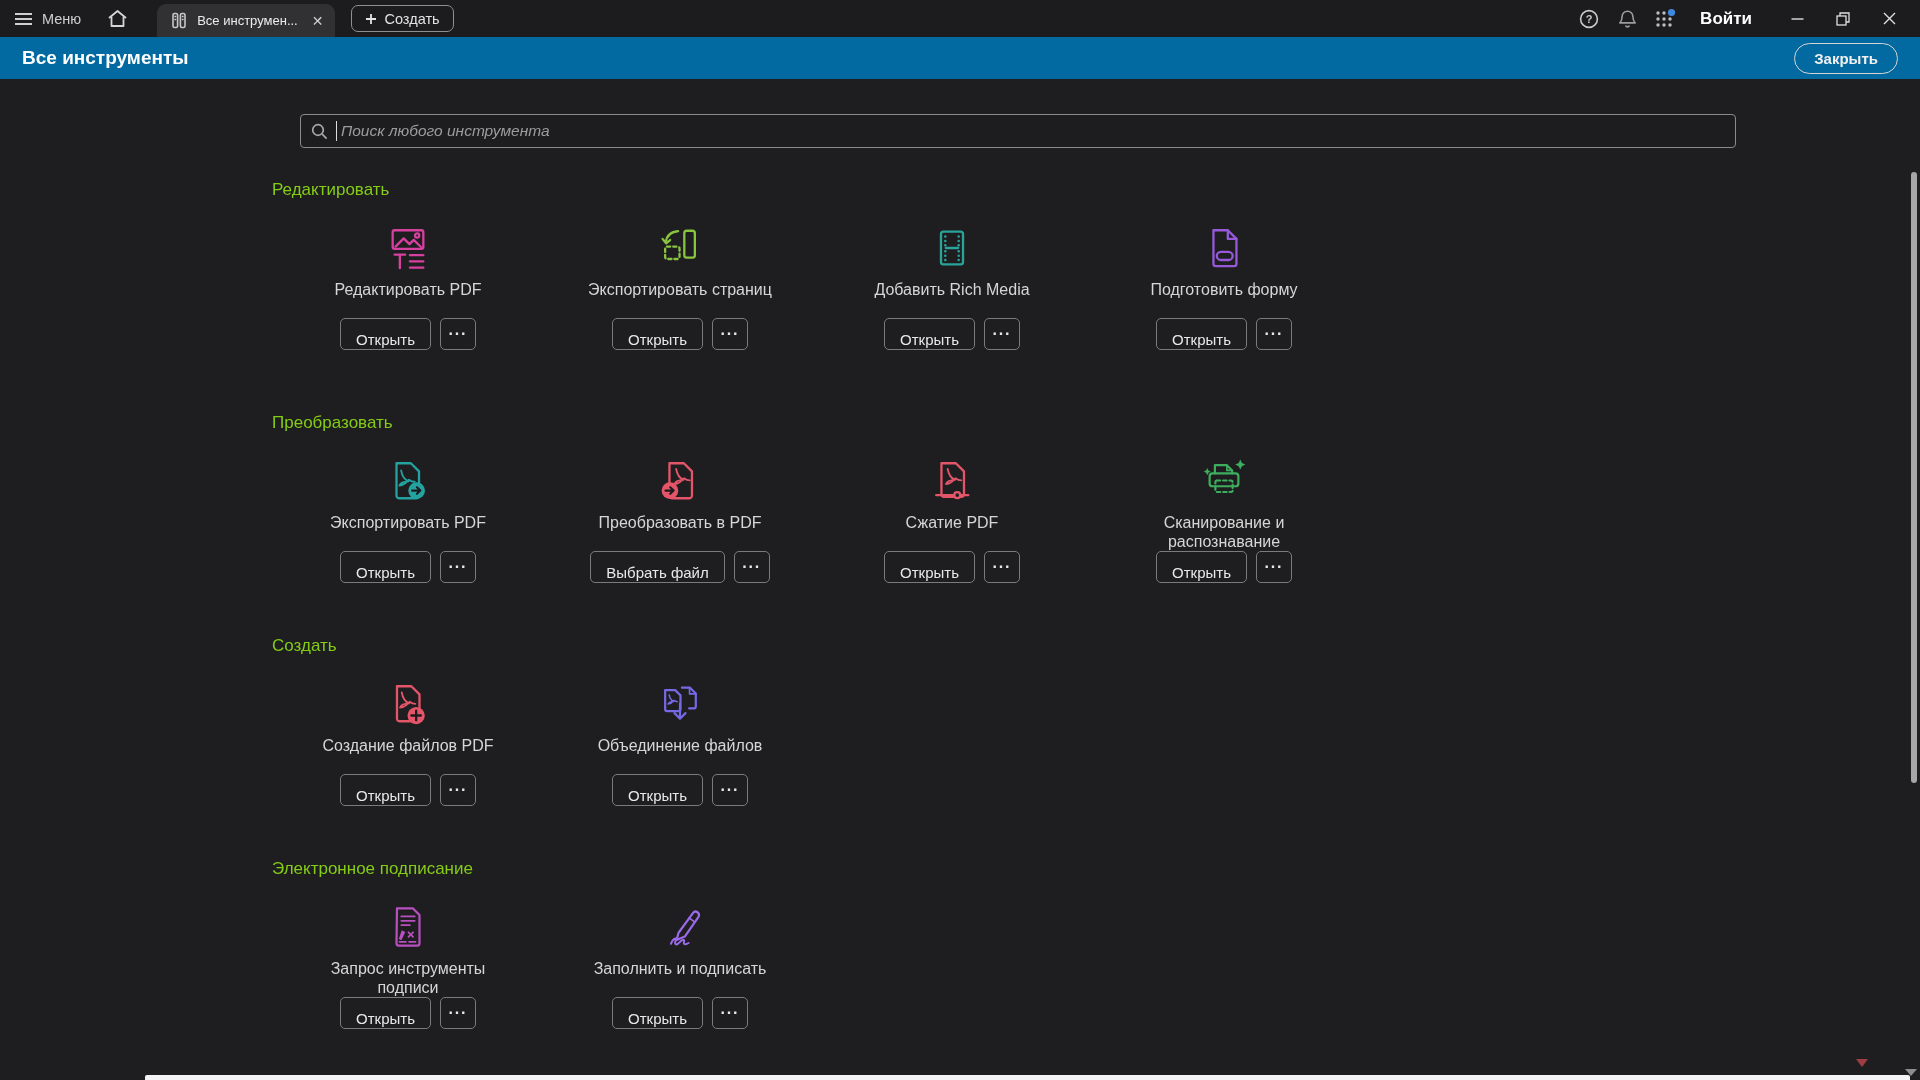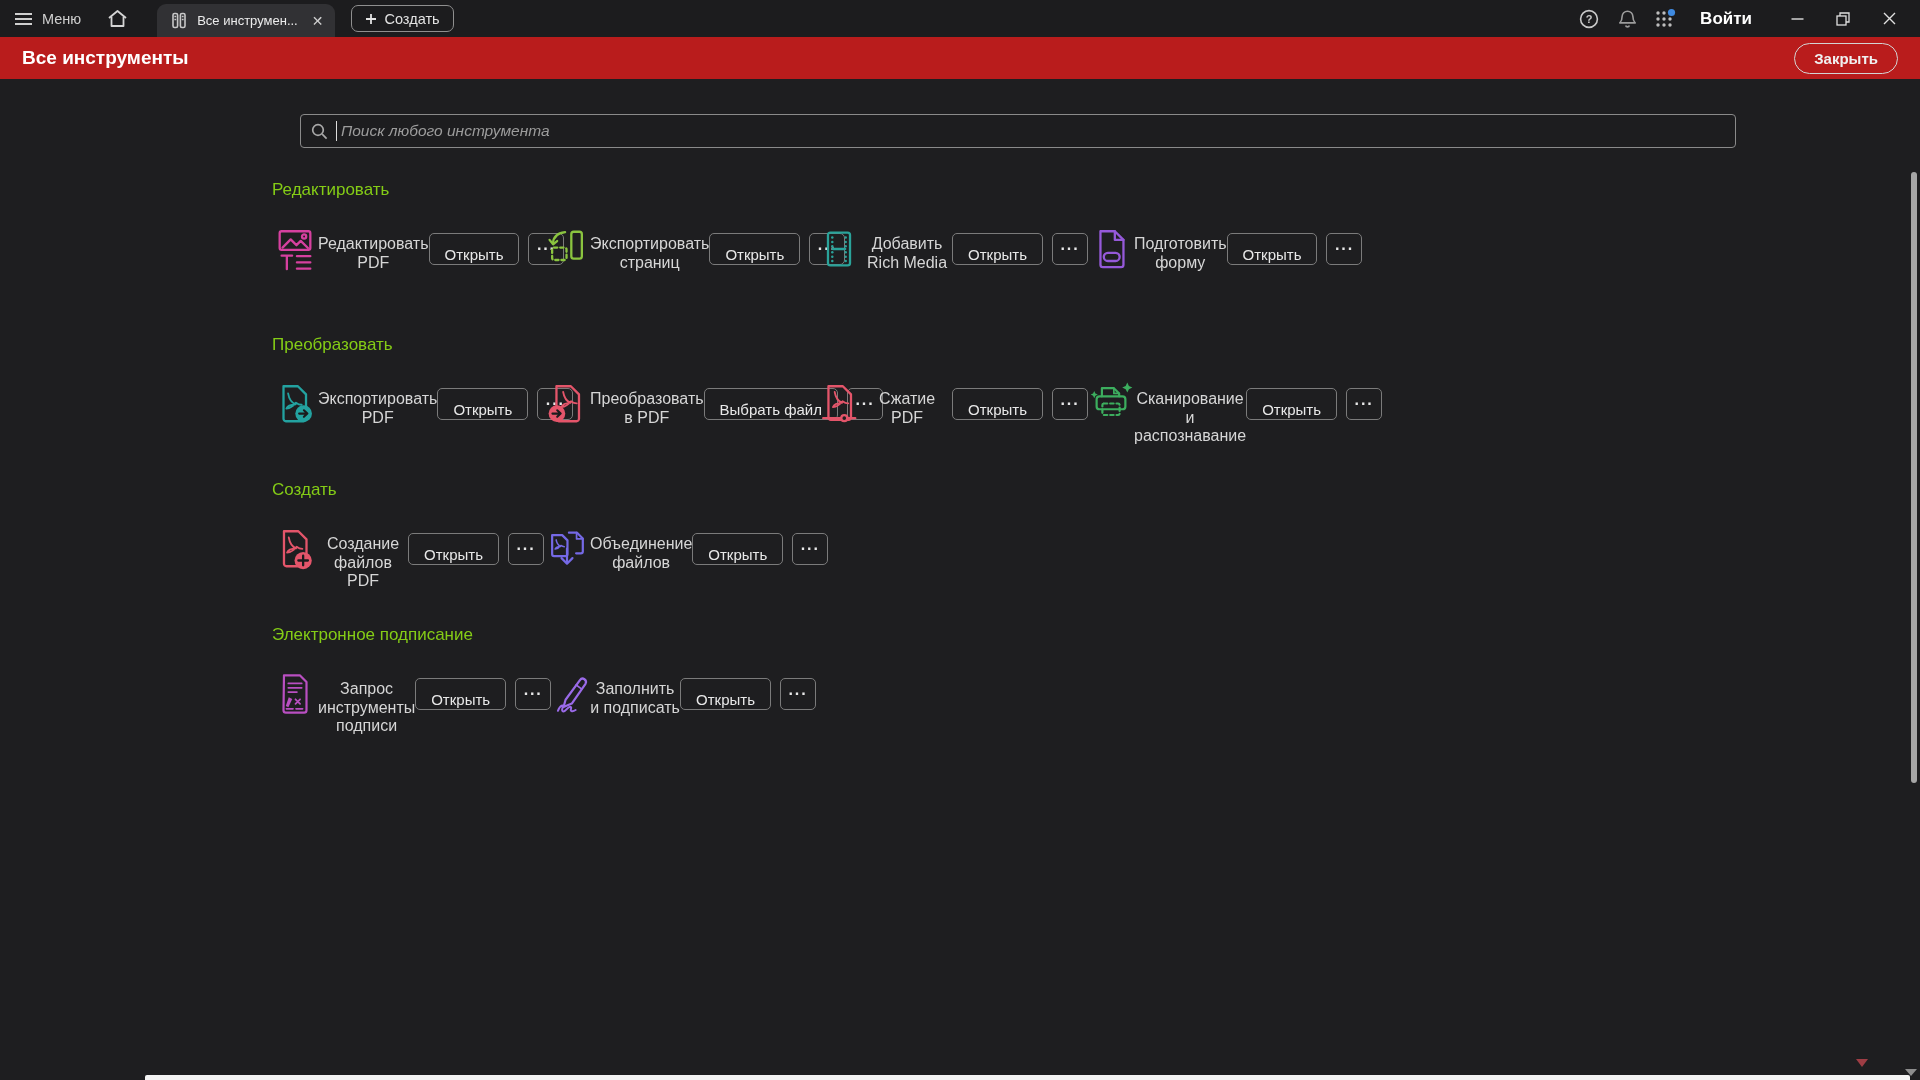--- a/index.html
+++ b/index.html
@@ -15,36 +15,36 @@
   .tab-icon { margin-right:10px; display:flex; }
   .tab-title { font-size:13px; color:#ececec; white-space:nowrap; }
   .tab-close { margin-left:14px; color:#cfcfcf; font-size:14px; cursor:pointer; line-height:1; }
   .create-btn { margin-left:16px; height:27px; border:1px solid #8f8f8f; border-radius:7px; display:flex; align-items:center; gap:7px; padding:0 13px; color:#e3e3e3; font-size:14.5px; background:transparent; cursor:pointer; }
   .tb-right { margin-left:auto; display:flex; align-items:center; height:100%; padding-right:8px; }
   .tb-iconbtn { width:38px; height:100%; display:flex; align-items:center; justify-content:center; color:#c9c9c9; cursor:pointer; }
   .signin { font-size:17px; font-weight:700; color:#ffffff; padding:0 22px 0 16px; cursor:pointer; }
   .winbtn { width:46px; height:100%; display:flex; align-items:center; justify-content:center; color:#e0e0e0; cursor:pointer; }
 
   
-  .header { position:absolute; top:37px; left:0; width:1920px; height:42px; background:#b91c1c; display:flex; align-items:center; padding:0 22px; }
+  .header { position:absolute; top:37px; left:0; width:1920px; height:42px; background:#0369a1; display:flex; align-items:center; padding:0 22px; }
   .page-title { font-size:19px; font-weight:700; color:#ffffff; }
   .close-pill { margin-left:auto; height:31px; border:1.5px solid #d4d4d4; border-radius:16px; background:transparent; color:#f0f0f0; font-size:15px; font-weight:700; padding:0 19px; cursor:pointer; font-family:inherit; }
 
   
   .content { position:absolute; top:79px; left:0; width:1920px; height:1001px; overflow:hidden; }
   .searchbar { position:absolute; top:35px; left:300px; width:1436px; height:34px; border:1px solid #8a8a8a; border-radius:4px; background:#1d1d1f; display:flex; align-items:center; }
   .search-glyph { margin:0 8px 0 10px; color:#a9a9a9; display:flex; }
   .caret { width:1px; height:20px; background:#dcdcdc; margin-right:4px; }
   .searchbar input { flex:1; background:transparent; border:none; outline:none; color:#e6e6e6; font-size:15.5px; font-family:inherit; height:100%; }
   .searchbar input::placeholder { color:#9c9c9c; font-style:italic; }
 
   .sections { padding:100px 0 0 272px; }
   .section-title { font-size:17px; font-weight:400; color:#84cc16; height:22px; line-height:22px; margin-bottom:24px; }
   .row { display:flex; }
-  .tool { width:272px; display:flex; align-items:center; }
+  .tool { width:272px; display:flex; flex-direction:column; align-items:center; }
   .tool-icon { height:46px; display:flex; align-items:center; justify-content:center; }
   .tool-label-wrap { margin-top:10px; height:37px; display:flex; justify-content:center; align-items:flex-start; }
   .tool-label { max-width:196px; text-align:center; font-size:16px; line-height:18.5px; color:#d6d6d6; }
   .tool-actions { display:flex; gap:9px; height:32px; }
   .btn { height:32px; border:1px solid #7b7b7b; border-radius:5px; background:transparent; color:#e8e8e8; font-size:15px; padding:12px 15px; cursor:pointer; font-family:inherit; white-space:nowrap; }
   .btn.more { width:36px; padding:0; font-size:16px; letter-spacing:1px; font-weight:700; line-height:1; }
   .sec-1 { margin-bottom:62px; } .sec-2 { margin-bottom:52px; } .sec-3 { margin-bottom:52px; } .sec-4 { margin-bottom:51px; }
 
   
   .vscroll-thumb { position:absolute; right:3px; top:172px; width:6px; height:611px; border-radius:3px; background:#a6a6a6; }

